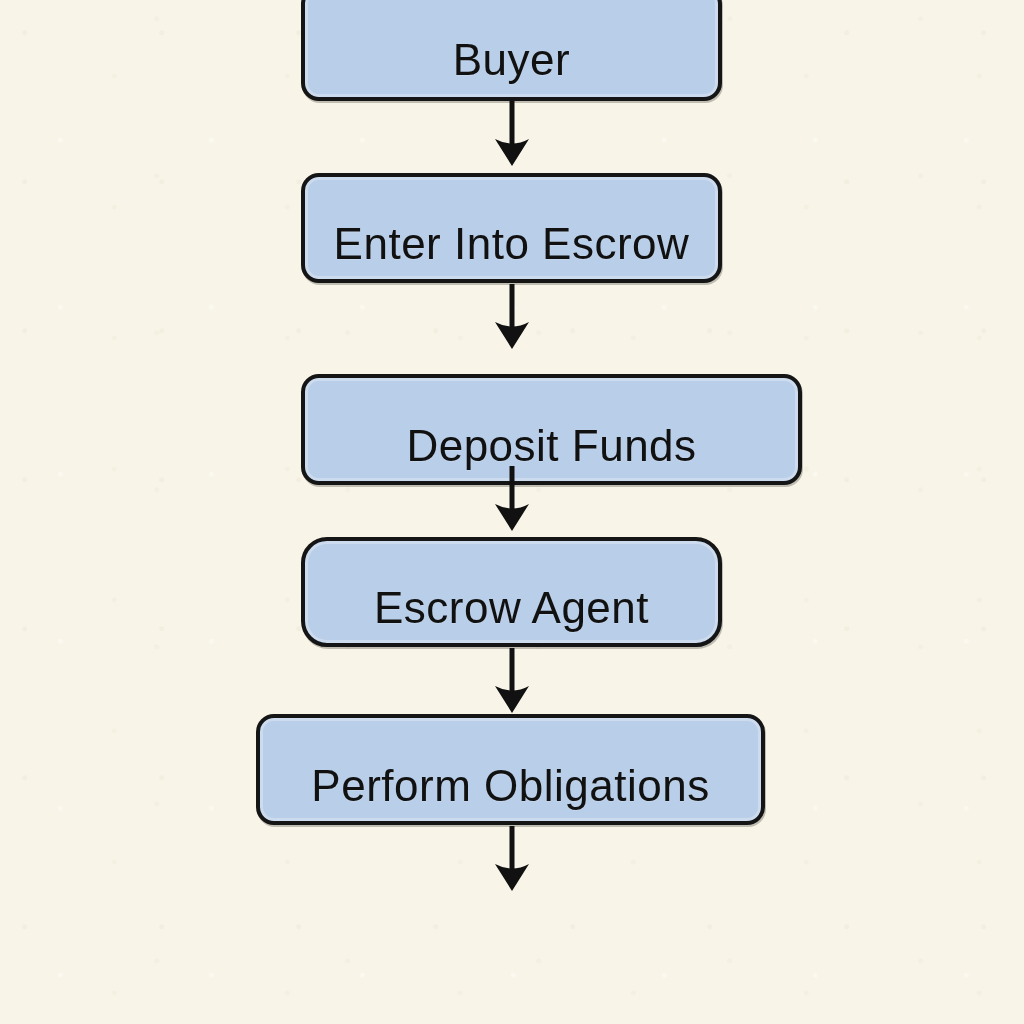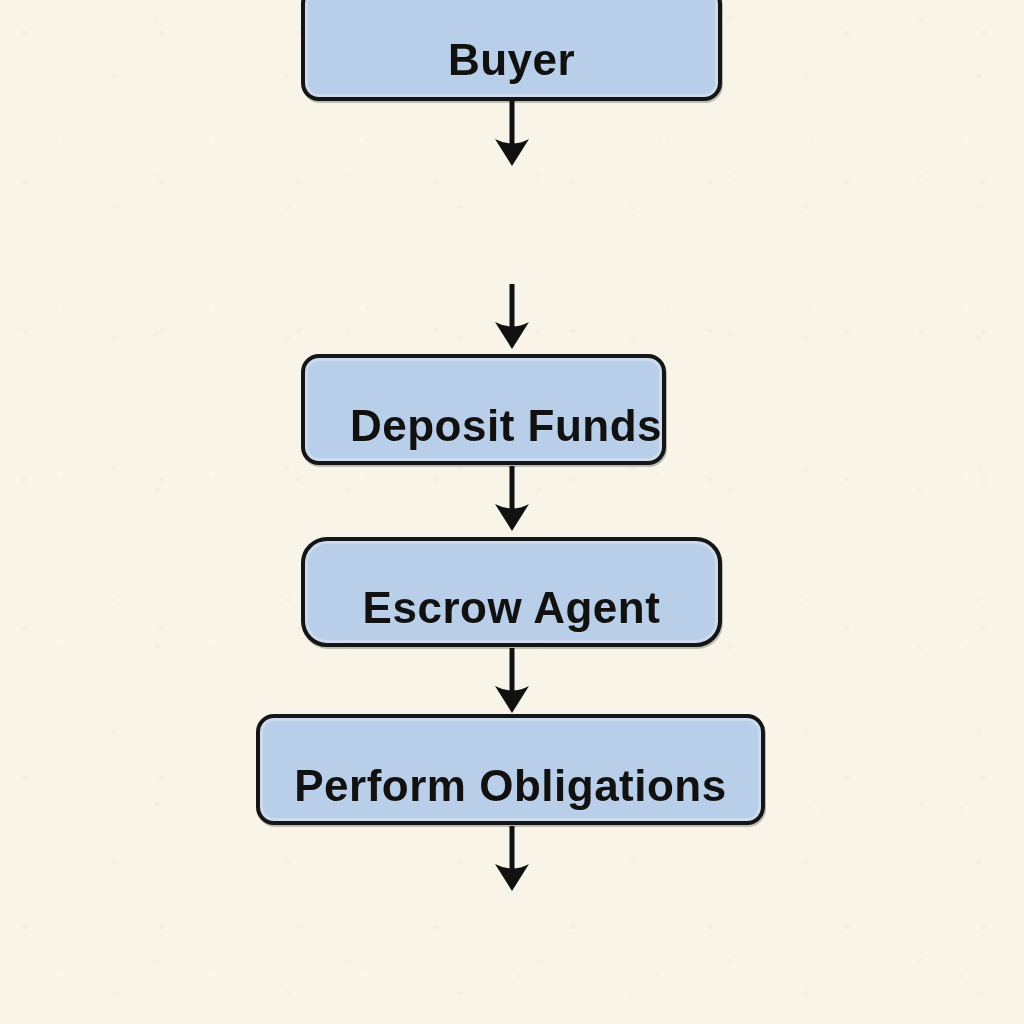--- a/index.html
+++ b/index.html
@@ -28,30 +28,30 @@
     border: 4px solid #151515;
     border-radius: 18px;
     display: flex;
     align-items: center;
     justify-content: center;
     box-shadow: inset 0 0 0 3px rgba(255,255,255,0.28), 1px 2px 0 rgba(20,20,20,0.25);
   }
   .node .label {
     color: #111111;
     font-size: 44px;
-    font-weight: bold;
+    font-weight: normal;
     letter-spacing: 0.5px;
     white-space: nowrap;
     text-shadow: 0 1px 0 rgba(255,255,255,0.15);
     margin-top: 32px;
   }
   
   .node-0 { left: 301px; top: -14px;  width: 421px; height: 115px; }
   .node-1 { left: 301px; top: 173px;  width: 421px; height: 110px; }
-  .node-2 { left: 301px; top: 354px;  width: 365px; height: 111px; justify-content: flex-end; }
+  .node-2 { left: 301px; top: 374px;  width: 501px; height: 111px; }
   .node-3 { left: 301px; top: 537px;  width: 421px; height: 110px; border-radius: 26px; }
   .node-4 { left: 256px; top: 714px;  width: 509px; height: 111px; }
   .node-5 { left: 301px; top: 893px;  width: 421px; height: 112px; }
 
   .arrow {
     position: absolute;
     left: 490px;
     width: 44px;
     height: 66px;
   }
@@ -71,20 +71,23 @@
     <span class="label">Buyer</span>
   </div>
 
   <div class="arrow arrow-0">
     <svg viewBox="0 0 44 66" xmlns="http://www.w3.org/2000/svg">
       <line x1="22" y1="0" x2="22" y2="46" stroke="#111111" stroke-width="5"></line>
       <path d="M22,65 L5,38 Q22,47 39,38 Z" fill="#111111"></path>
     </svg>
   </div>
 
+  <div class="node node-1">
+    <span class="label">Enter Into Escrow</span>
+  </div>
 
   <div class="arrow arrow-1">
     <svg viewBox="0 0 44 66" xmlns="http://www.w3.org/2000/svg">
       <line x1="22" y1="0" x2="22" y2="46" stroke="#111111" stroke-width="5"></line>
       <path d="M22,65 L5,38 Q22,47 39,38 Z" fill="#111111"></path>
     </svg>
   </div>
 
   <div class="node node-2">
     <span class="label">Deposit Funds</span>

